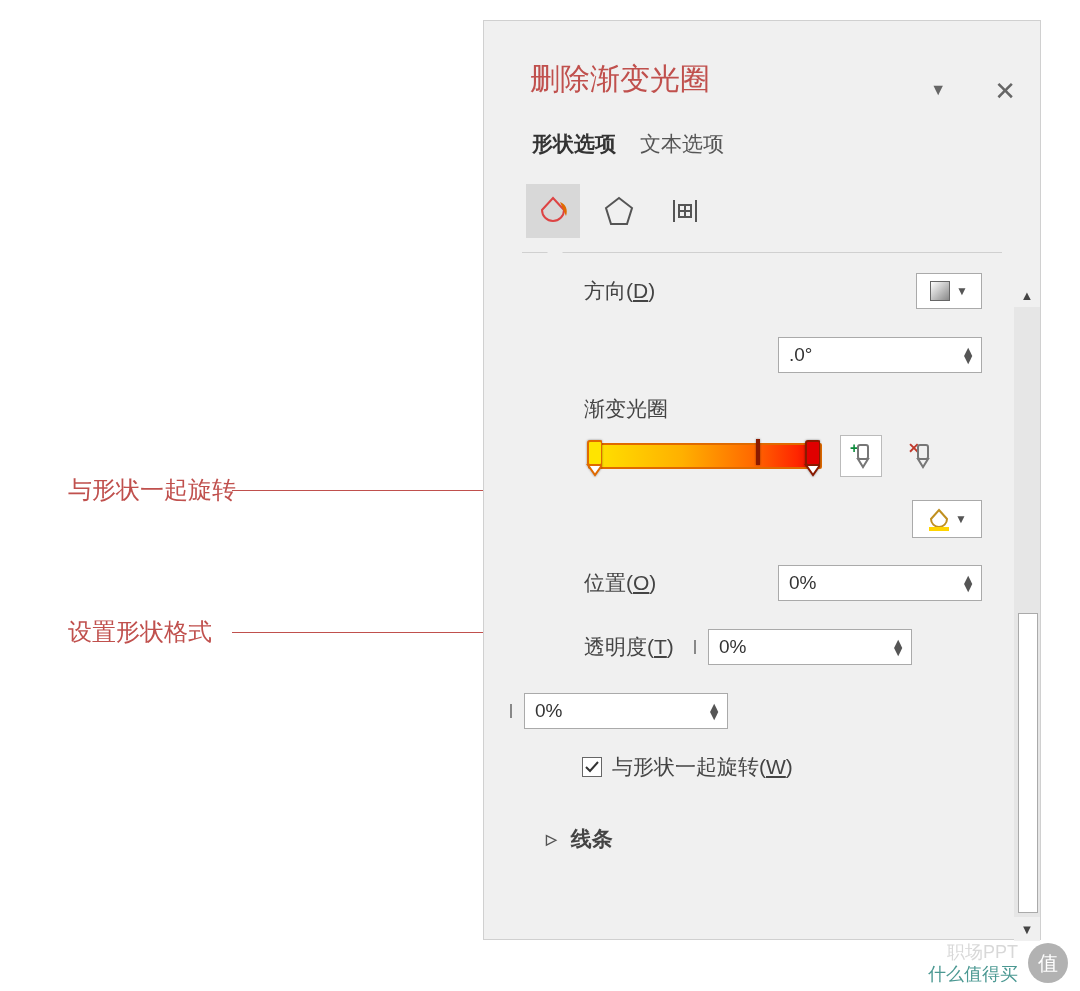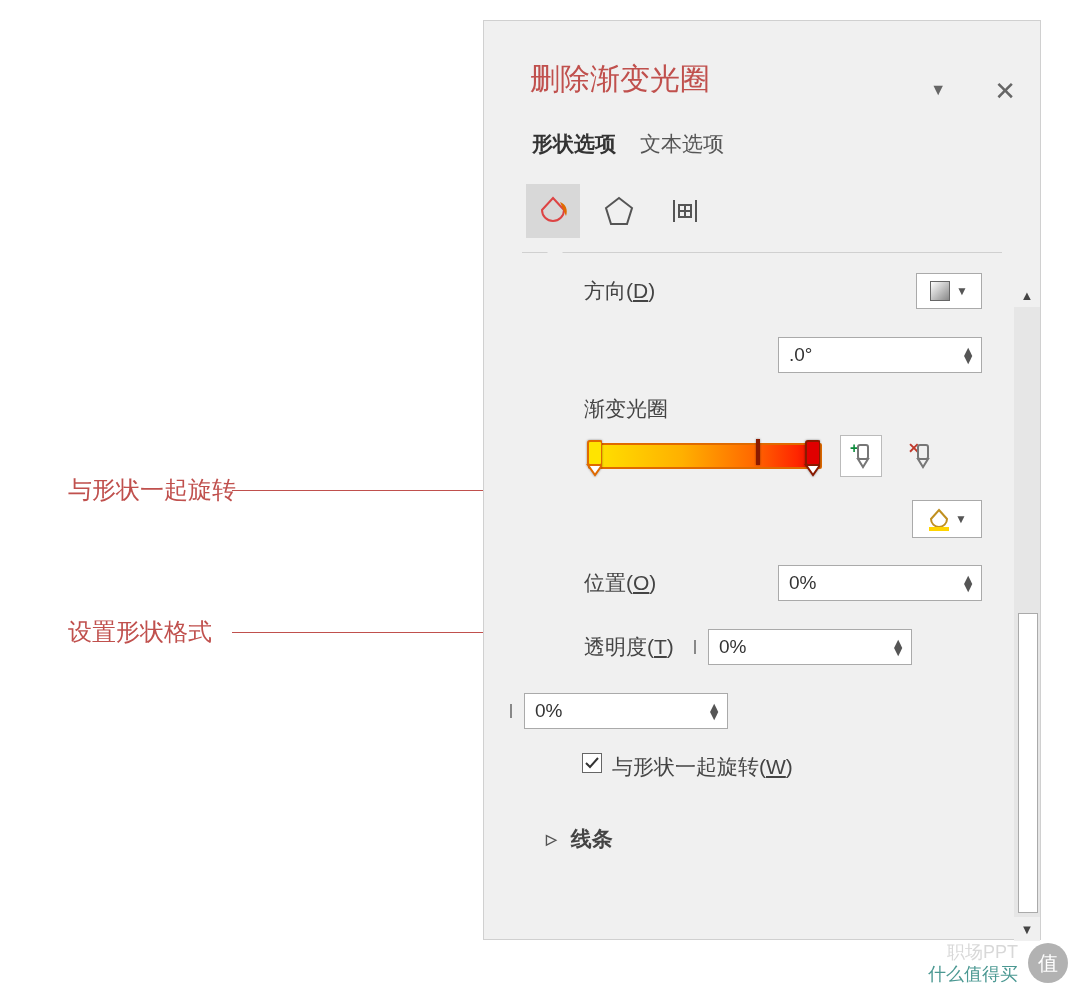--- a/index.html
+++ b/index.html
@@ -64,21 +64,21 @@
     position:absolute; top:-6px; width:16px; height:36px;
     background:#fff0; display:flex; align-items:flex-start; justify-content:center;
   }
   .gstop svg{ filter: drop-shadow(0 0 1px #0006);}
   .gs0 { left:-4px; } .gs1 { left: 160px; } .gs2 { left: 214px; }
   .add-stop, .del-stop {
     width:42px; height:42px; background:#fff; border:1px solid #bbb; display:flex;
     align-items:center; justify-content:center;
   }
   .del-stop { border: none; background: transparent; }
-  .check-row { display:flex; gap:10px; padding: 10px 0 0 80px; font-size: 21px; color:#444;}
+  .check-row { display:flex; align-items:center; gap:10px; padding: 10px 0 0 80px; font-size: 21px; color:#444;}
   .ck { width:20px; height:20px; border:1px solid #666; background:#fff; display:flex; align-items:center; justify-content:center;}
   .sect { display:flex; align-items:center; gap:14px; padding: 44px 0 0 44px; font-size: 21px; font-weight:700; color:#444;}
   .tri { font-size: 14px; color:#555;}
   .vscroll {
     position:absolute; right:0; top:262px; width:26px; height:658px; background:#f0f0f0;
     border-left:0;
   }
   .vscroll .ar { height:24px; display:flex; align-items:center; justify-content:center; font-size:13px; color:#444;}
   .vscroll .track { height: 610px; background:#e6e6e6;}
   .vscroll .thumb { position:absolute; right:2px; top:330px; width:20px; height:300px; background:#fff; border:1px solid #aaa;}

